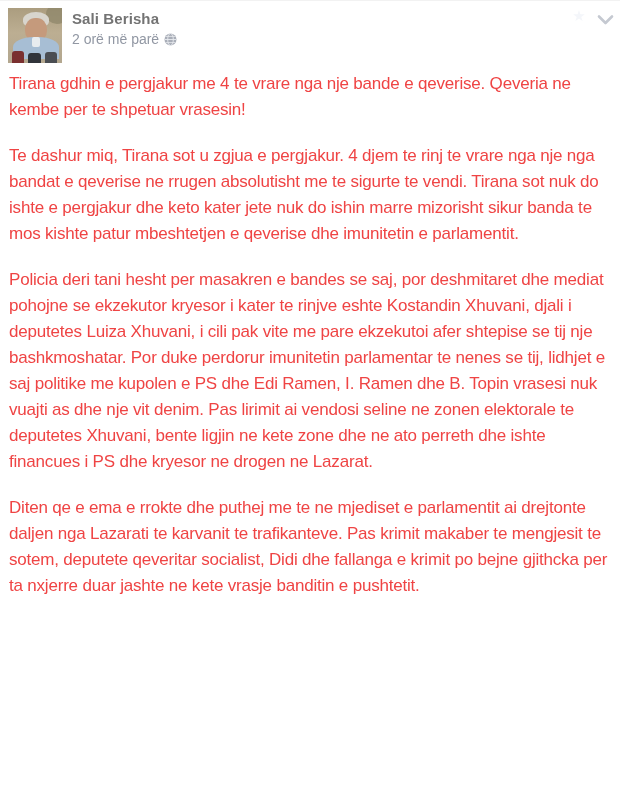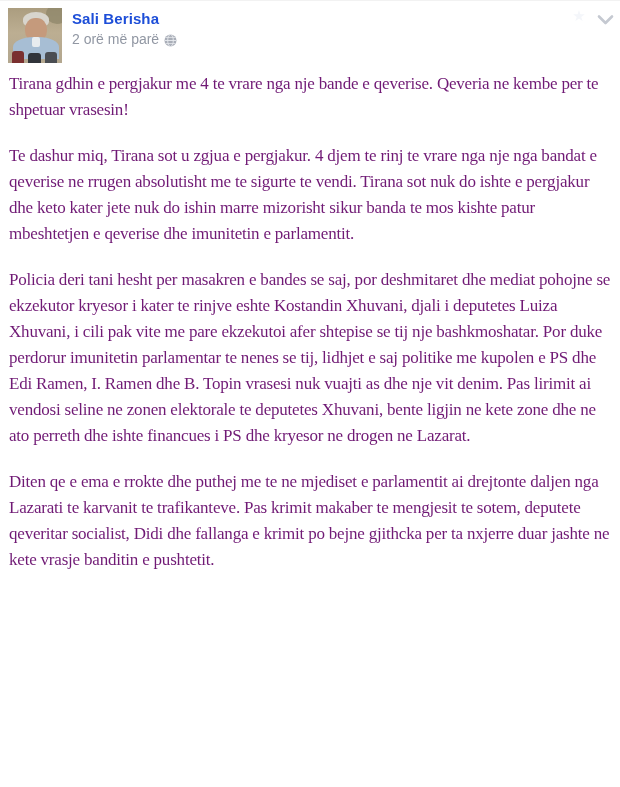--- a/index.html
+++ b/index.html
@@ -91,31 +91,31 @@
   .avatar .mic1 { left: 4px;  width: 12px; height: 12px; background: #7a2f2f; }
   .avatar .mic2 { left: 20px; width: 13px; height: 10px; background: #31343a; }
   .avatar .mic3 { left: 37px; width: 12px; height: 11px; background: #4a4d52; }
 
   .author-name {
     position: absolute;
     left: 72px;
     top: 9px;
     font-size: 15px;
     font-weight: bold;
-    color: #1d4ed8;
+    color: #737373;
     text-decoration: none;
     letter-spacing: .1px;
     cursor: pointer;
   }
   .meta-row {
     position: absolute;
     left: 72px;
     top: 30px;
     display: flex;
-    align-items: center;
+    align-items: flex-start;
     gap: 5px;
   }
   .timestamp {
     font-size: 14px;
     color: #9197a3;
     cursor: pointer;
   }
   .globe-icon {
     display: inline-block;
     width: 13px;
@@ -158,22 +158,21 @@
     top: 70px;
     width: 620px;
     padding: 0 9px;
     box-sizing: border-box;
   }
   .post-body p {
     margin: 0 0 20px 0;
     font-size: 17px;
     line-height: 26px;
     letter-spacing: -0.2px;
-    color: #701a75;
-    font-family: Liberation Serif, serif;
+    color: #ef4444;
   }
 </style>
 </head>
 <body>
 
 <div class="post-card">
 
   <div class="post-header">
 
     <div class="avatar">

